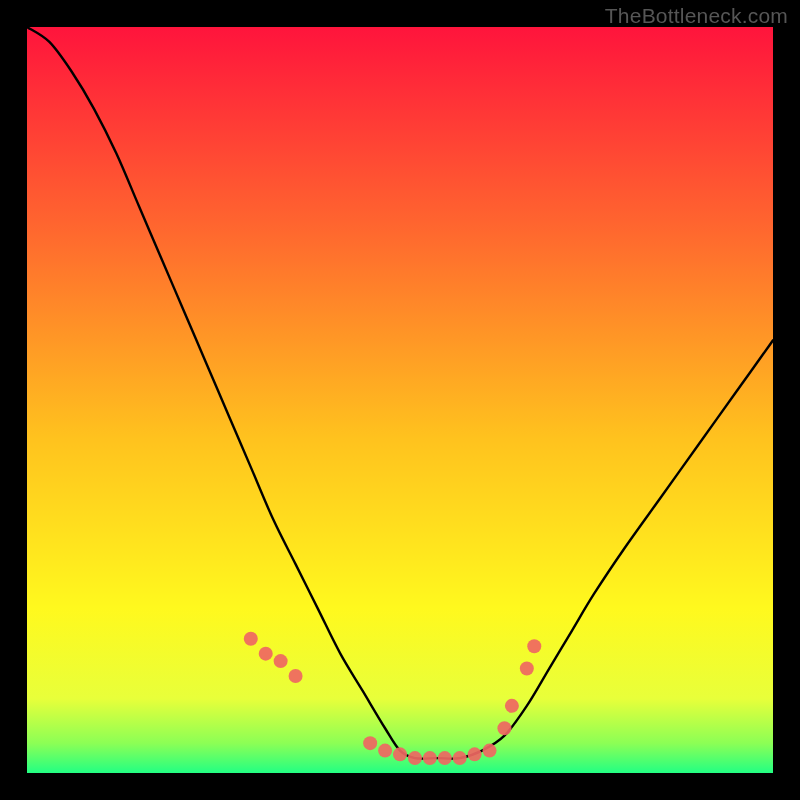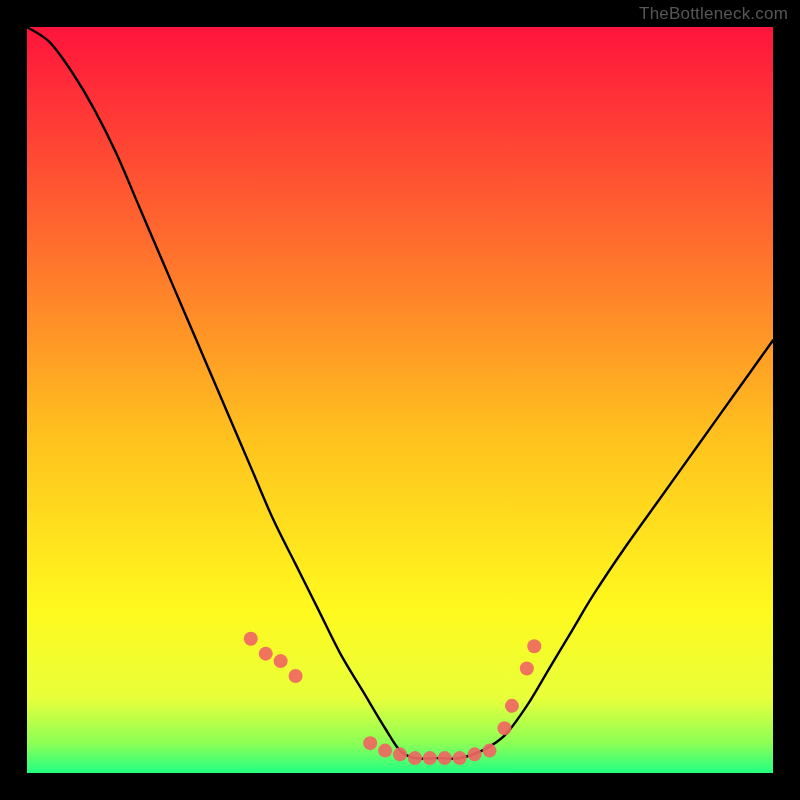--- a/index.html
+++ b/index.html
@@ -24,21 +24,21 @@
     left: 0;
     top: 0;
     width: 746px;
     height: 746px;
   }
   .watermark {
     position: absolute;
     top: 4px;
     right: 12px;
     color: #565656;
-    font-size: 17px;
+    font-size: 21px;
     font-weight: 500;
     letter-spacing: 0.2px;
   }
 </style>
 </head>
 <body>
 
 <div class="frame">
   <svg class="plot" viewBox="0 0 746 746" preserveAspectRatio="none">
     <defs>

